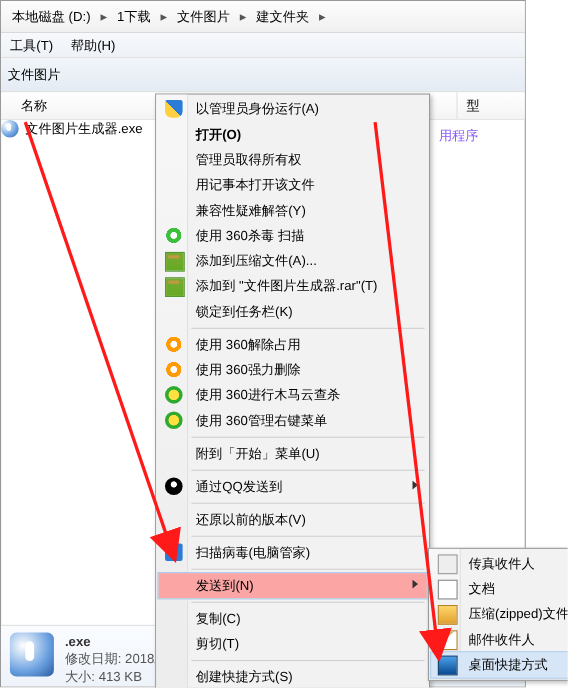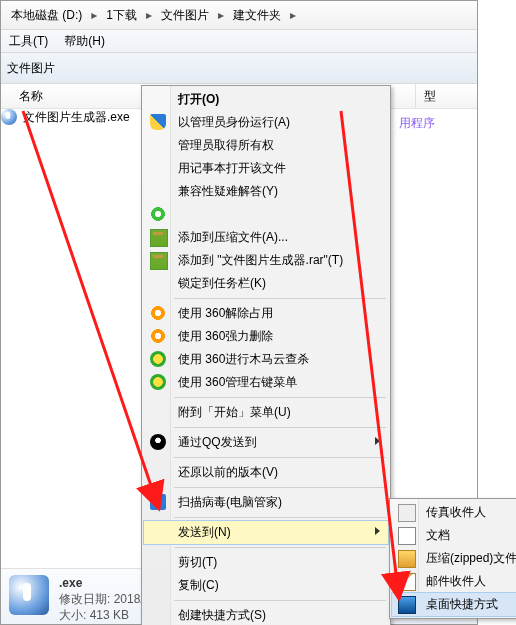--- a/index.html
+++ b/index.html
@@ -39,21 +39,21 @@
 .ico-360o{border-radius:50%;background:radial-gradient(circle at 50% 50%,#fff 25%,#ff9a00 30%,#ff9a00 60%,transparent 62%)}
 .ico-360b{border-radius:50%;background:radial-gradient(circle at 50% 50%,#ffe040 40%,#2faa2f 45%)}
 .ico-qq{border-radius:50%;background:radial-gradient(circle at 50% 40%,#fff 20%,#000 25%);position:relative}
 .ico-scan{background:#2b7bd9;border-radius:2px}
 .ico-mail{background:#fff;border:1px solid #b08030}
 .ico-mail:before{content:"";position:absolute;left:0;top:0;border-left:7px solid transparent;border-right:7px solid transparent;border-top:6px solid #d8b060}
 .ico-doc{background:#fff;border:1px solid #888}
 .ico-zip{background:linear-gradient(#ffd76a,#e0a030);border:1px solid #b88420}
 .ico-desk{background:linear-gradient(#49a0e8,#0a4a90);border:1px solid #08386a}
 .ico-fax{background:#eee;border:1px solid #999}
-.sendto-row{background:#fef9c3;outline:1px solid #aacdee}
+.sendto-row{background:#fca5a5;outline:1px solid #aacdee}
 .sendto-row-sub{background:#d6e6f7;outline:1px solid #aacdee}
 
 .arrow-svg{position:absolute;left:0;top:0;pointer-events:none}
 </style>
 </head>
 <body>
 <div class="root">
 
 <div class="breadcrumb">
   <div class="bc-seg">
@@ -98,38 +98,39 @@
 
 <div class="status">
   <div class="big-icon"></div>
   <div class="status-line"><b>.exe</b></div>
   <div class="status-line"><span>修改日期:</span> <span>2018/11/7</span></div>
   <div class="status-line"><span>大小:</span> <span>413 KB</span></div>
 </div>
 
 <div class="ctx" style="left:140px;top:84px;width:244px">
   <div class="iconcol"></div>
+  <div class="ctx-item">
+        <span class="ico ico-shield"></span>
+        <span>以管理员身份运行(A)</span>
+      </div>
   <div class="ctx-item bold">
         <span>打开(O)</span>
       </div>
   <div class="ctx-item">
-        <span class="ico ico-shield"></span>
-        <span>以管理员身份运行(A)</span>
-      </div>
-  <div class="ctx-item">
         <span>管理员取得所有权</span>
       </div>
   <div class="ctx-item">
         <span>用记事本打开该文件</span>
       </div>
   <div class="ctx-item">
         <span>兼容性疑难解答(Y)</span>
       </div>
   <div class="ctx-item">
         <span class="ico ico-360"></span>
+        <span>使用 360杀毒 扫描</span>
       </div>
   <div class="ctx-item">
         <span class="ico ico-rar"></span>
         <span>添加到压缩文件(A)...</span>
       </div>
   <div class="ctx-item">
         <span class="ico ico-rar"></span>
         <span>添加到 "文件图片生成器.rar"(T)</span>
       </div>
   <div class="ctx-item">
@@ -171,24 +172,24 @@
         <span class="ico ico-scan"></span>
         <span>扫描病毒(电脑管家)</span>
       </div>
   <div class="ctx-sep"></div>
   <div class="ctx-item sendto-row">
         <span>发送到(N)</span>
         <span class="arr"></span>
       </div>
   <div class="ctx-sep"></div>
   <div class="ctx-item">
+        <span>复制(C)</span>
+      </div>
+  <div class="ctx-item">
         <span>剪切(T)</span>
-      </div>
-  <div class="ctx-item">
-        <span>复制(C)</span>
       </div>
   <div class="ctx-sep"></div>
   <div class="ctx-item">
         <span>创建快捷方式(S)</span>
       </div>
 </div>
 
 <div class="ctx" style="left:388px;top:497px;width:140px">
   <div class="iconcol"></div>
   <div class="ctx-item">

